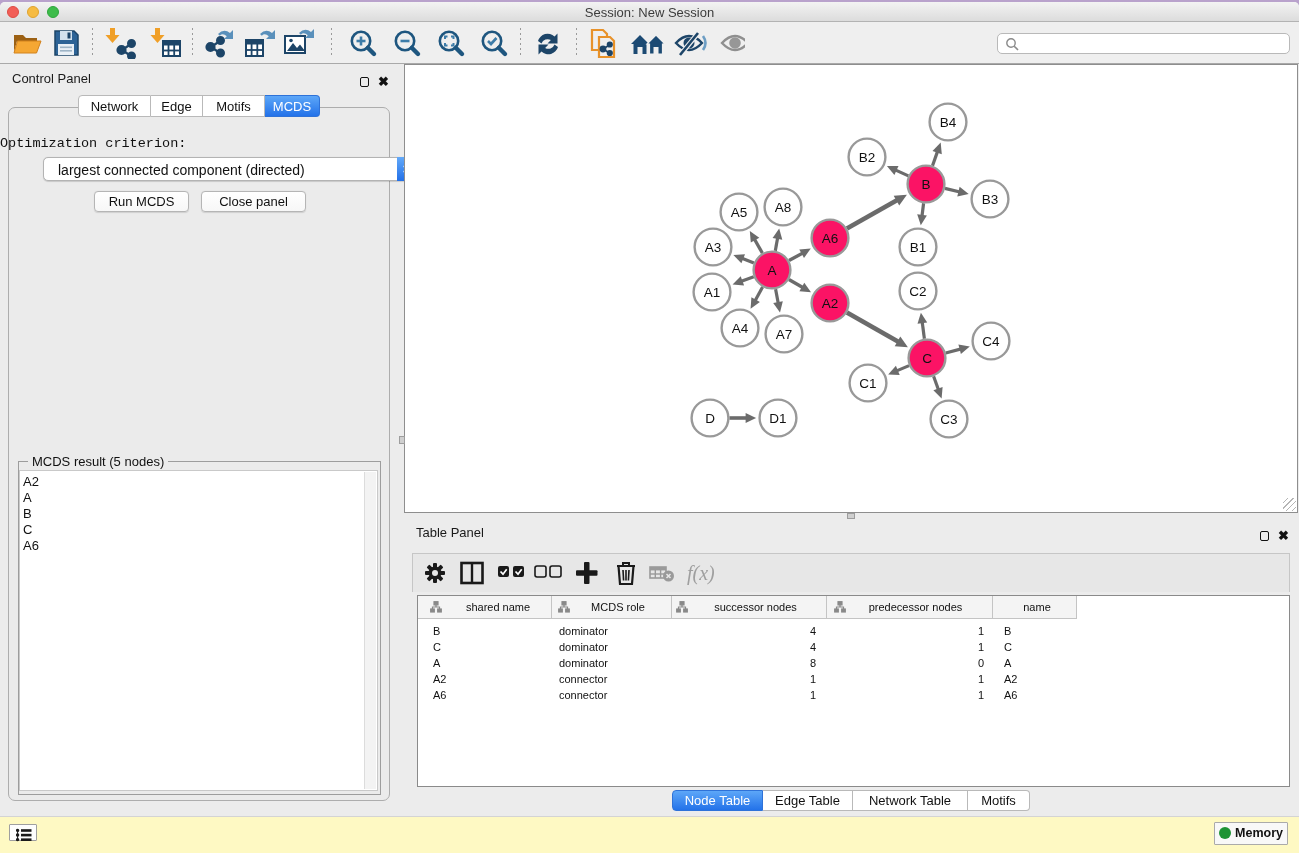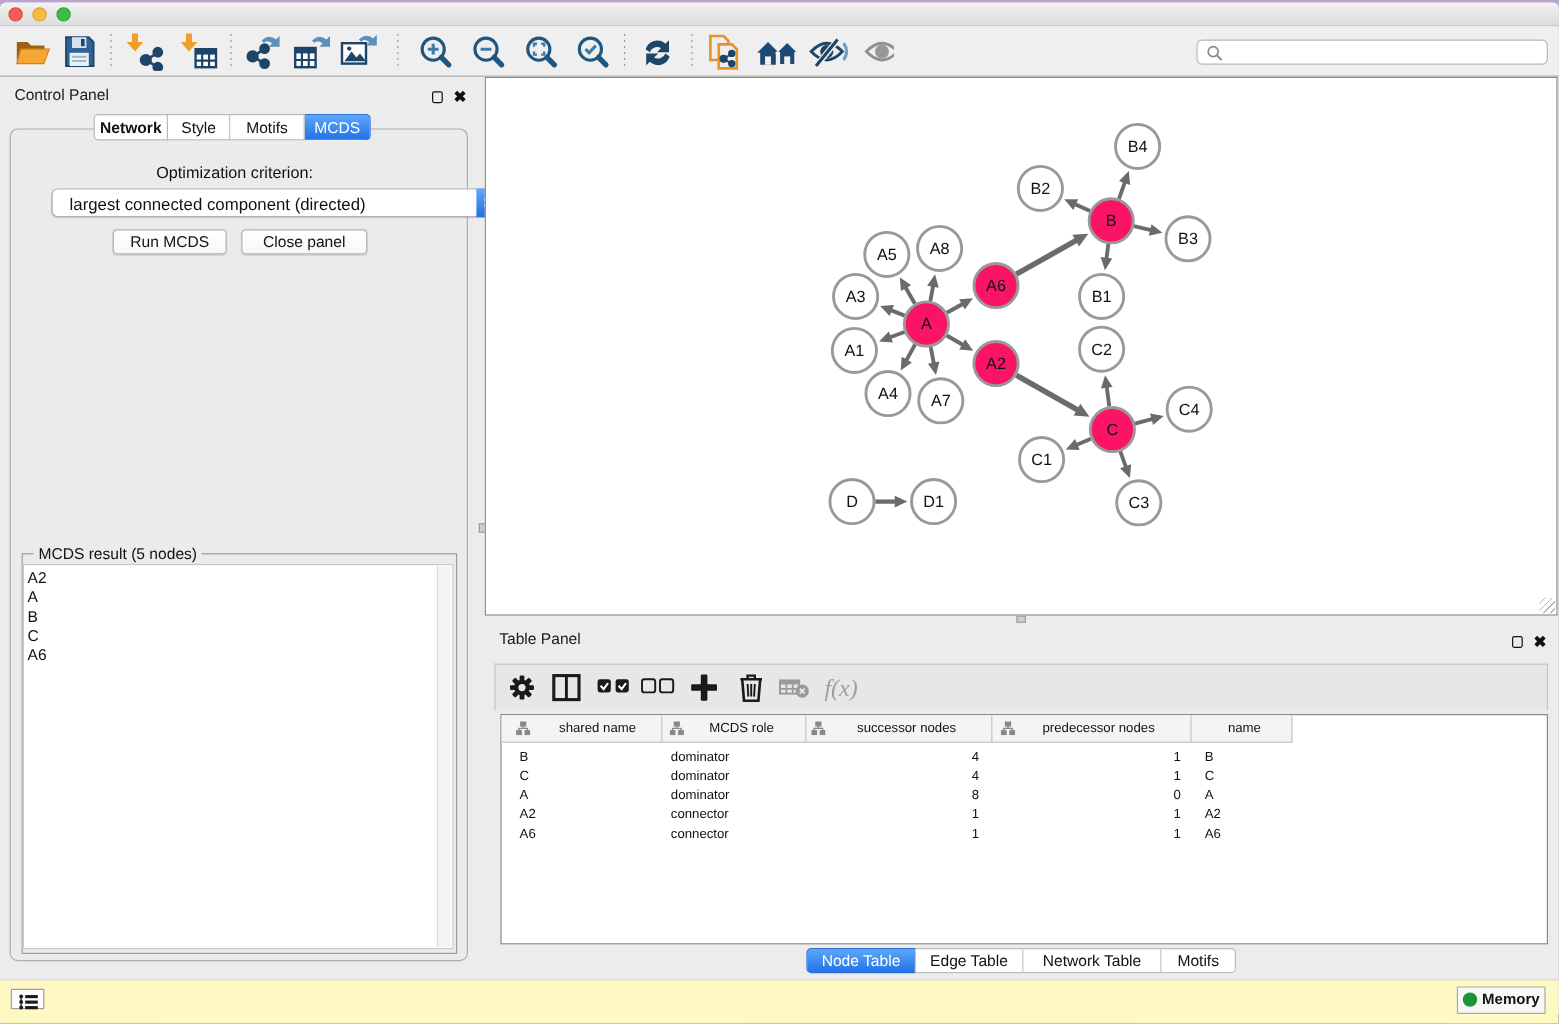--- a/index.html
+++ b/index.html
@@ -35,21 +35,21 @@
 .xx { display:inline-block; margin-left:9px; font-size:13px; font-weight:bold; color:#111; vertical-align:middle; }
 .tabs { position:absolute; display:flex; }
 .tab { height:22px; line-height:21px; background:#fff; border:1px solid #b9b9b9;
   border-left:none; font-size:13px; text-align:center; color:#111; }
 .tab.first { border-left:1px solid #b9b9b9; border-radius:4px 0 0 4px; }
 .tab.last { border-radius:0 4px 4px 0; }
 .tab.sel { background:linear-gradient(#5da7f8,#2372e9); color:#fff; border-color:#2e72d8; }
 #cp-tabs { left:78px; top:95px; }
 #cp-box { left:8px; top:107px; width:382px; height:694px; border:1px solid #adadad;
   border-radius:7px; background:#ebebeb; }
-#opt-label { left:0; top:136px; width:391px; text-align:center; font-size:13.5px; color:#111; }
+#opt-label { left:0; top:136px; width:391px; font-size:13.5px; color:#111;font-family:Liberation Mono, monospace; }
 #dropdown { left:43px; top:157px; width:376px; height:24px; background:#fff;
   border:1px solid #b3b3b3; border-radius:5px; box-shadow:0 0.5px 1px rgba(0,0,0,.15); }
 #dropdown .dtext { position:absolute; left:14px; top:3.5px; font-size:14px; color:#111; }
 #dropdown .dcap { position:absolute; right:-1px; top:-1px; width:22px; height:24px;
   background:linear-gradient(#63a9f9,#2270e8); border-radius:0 5px 5px 0; }
 .btn { position:absolute; height:21px; background:linear-gradient(#ffffff,#f7f7f7);
   border:1px solid #b5b5b5; border-radius:4px; font-size:13px; color:#111;
   text-align:center; line-height:19px; box-shadow:0 0.5px 1px rgba(0,0,0,.12); }
 #fieldset { left:18px; top:461px; width:363px; height:334px; border:1px solid #9d9d9d;
   background:#ebebeb; }
@@ -103,20 +103,21 @@
 #membtn { position:absolute; right:11px; top:5px; width:74px; height:23px;
   background:#f8f8f8; border:1px solid #aaaaaa; border-radius:1px; font-size:12.5px;
   color:#111; line-height:21px; text-align:center; }
 #membtn .dot { display:inline-block; width:12px; height:12px; border-radius:50%;
   background:#1d9334; margin-right:4px; vertical-align:-2px; }
 </style>
 <div class="abs" id="titlebar">
   <div class="tl t1"></div>
     <div class="tl t2"></div>
     <div class="tl t3"></div>
+  <div class="ttext">Session: New Session</div>
 </div>
 <div class="abs" id="toolbar">
   <div class="tsep" style="left:92px"></div>
   <div class="tsep" style="left:192px"></div>
   <div class="tsep" style="left:331px"></div>
   <div class="tsep" style="left:520px"></div>
   <div class="tsep" style="left:576px"></div>
   <svg class="ticon" style="left:11px" viewBox="0 0 32 32">
     <path d="M3 25 V8 h9 l3 3 h11 v3 H6 z" fill="#9c6114"></path>
     <path d="M6.5 14 H30 L25.5 26 H3 z" fill="#f5a733" stroke="#d2821d" stroke-width="1"></path>
@@ -246,22 +247,22 @@
   </svg>
 </div>
 <div class="abs" id="cp-head">
   <div class="cap">Control Panel</div>
   <div class="winbtns" style="left:360px;">
     <span class="sq"></span><span class="xx">✖</span>
   </div>
 </div>
 <div class="abs" id="cp-box"></div>
 <div class="abs tabs" id="cp-tabs">
-  <div class="tab first" style="width:62px;font-weight:bold;">Network</div>
-  <div class="tab" style="width:52px;">Style</div>
+  <div class="tab first" style="width:73px;">Network</div>
+  <div class="tab" style="width:52px;">Edge</div>
   <div class="tab" style="width:62px;">Motifs</div>
   <div class="tab sel last" style="width:55px;">MCDS</div>
 </div>
 <div class="abs" id="opt-label">Optimization criterion:</div>
 <div class="abs" id="dropdown">
   <div class="dtext">largest connected component (directed)</div>
   <div class="dcap">
     <svg width="22" height="24" viewBox="0 0 22 24">
       <path d="M7.5 9.5 l3.5 -3.8 3.5 3.8" fill="none" stroke="#fff" stroke-width="2.2" stroke-linecap="round" stroke-linejoin="round"></path>
       <path d="M7.5 14.5 l3.5 3.8 3.5 -3.8" fill="none" stroke="#fff" stroke-width="2.2" stroke-linecap="round" stroke-linejoin="round"></path>

